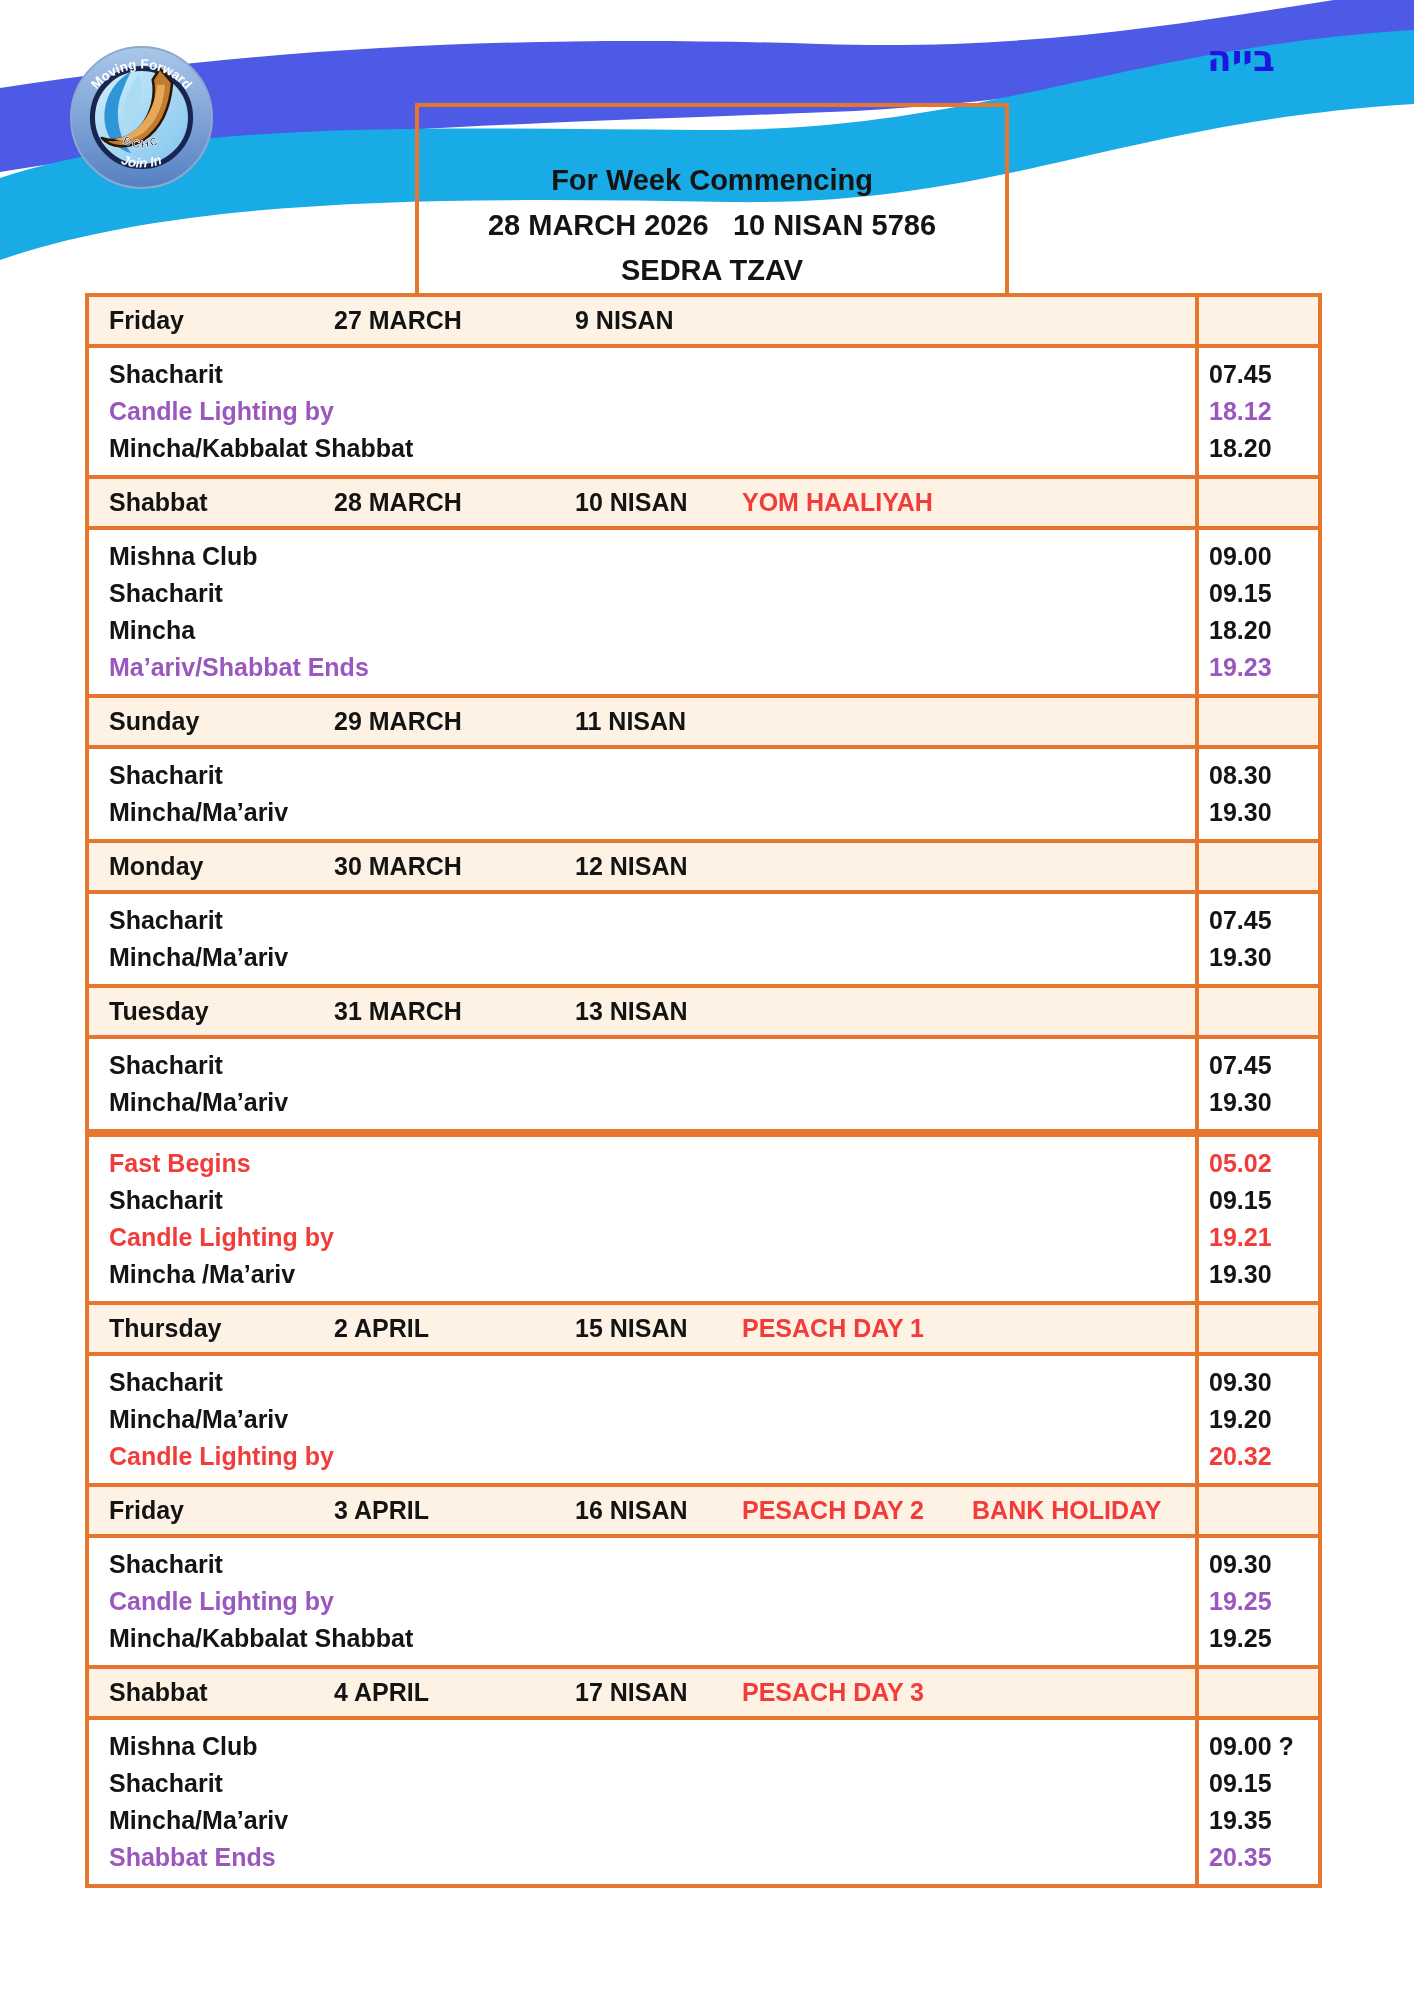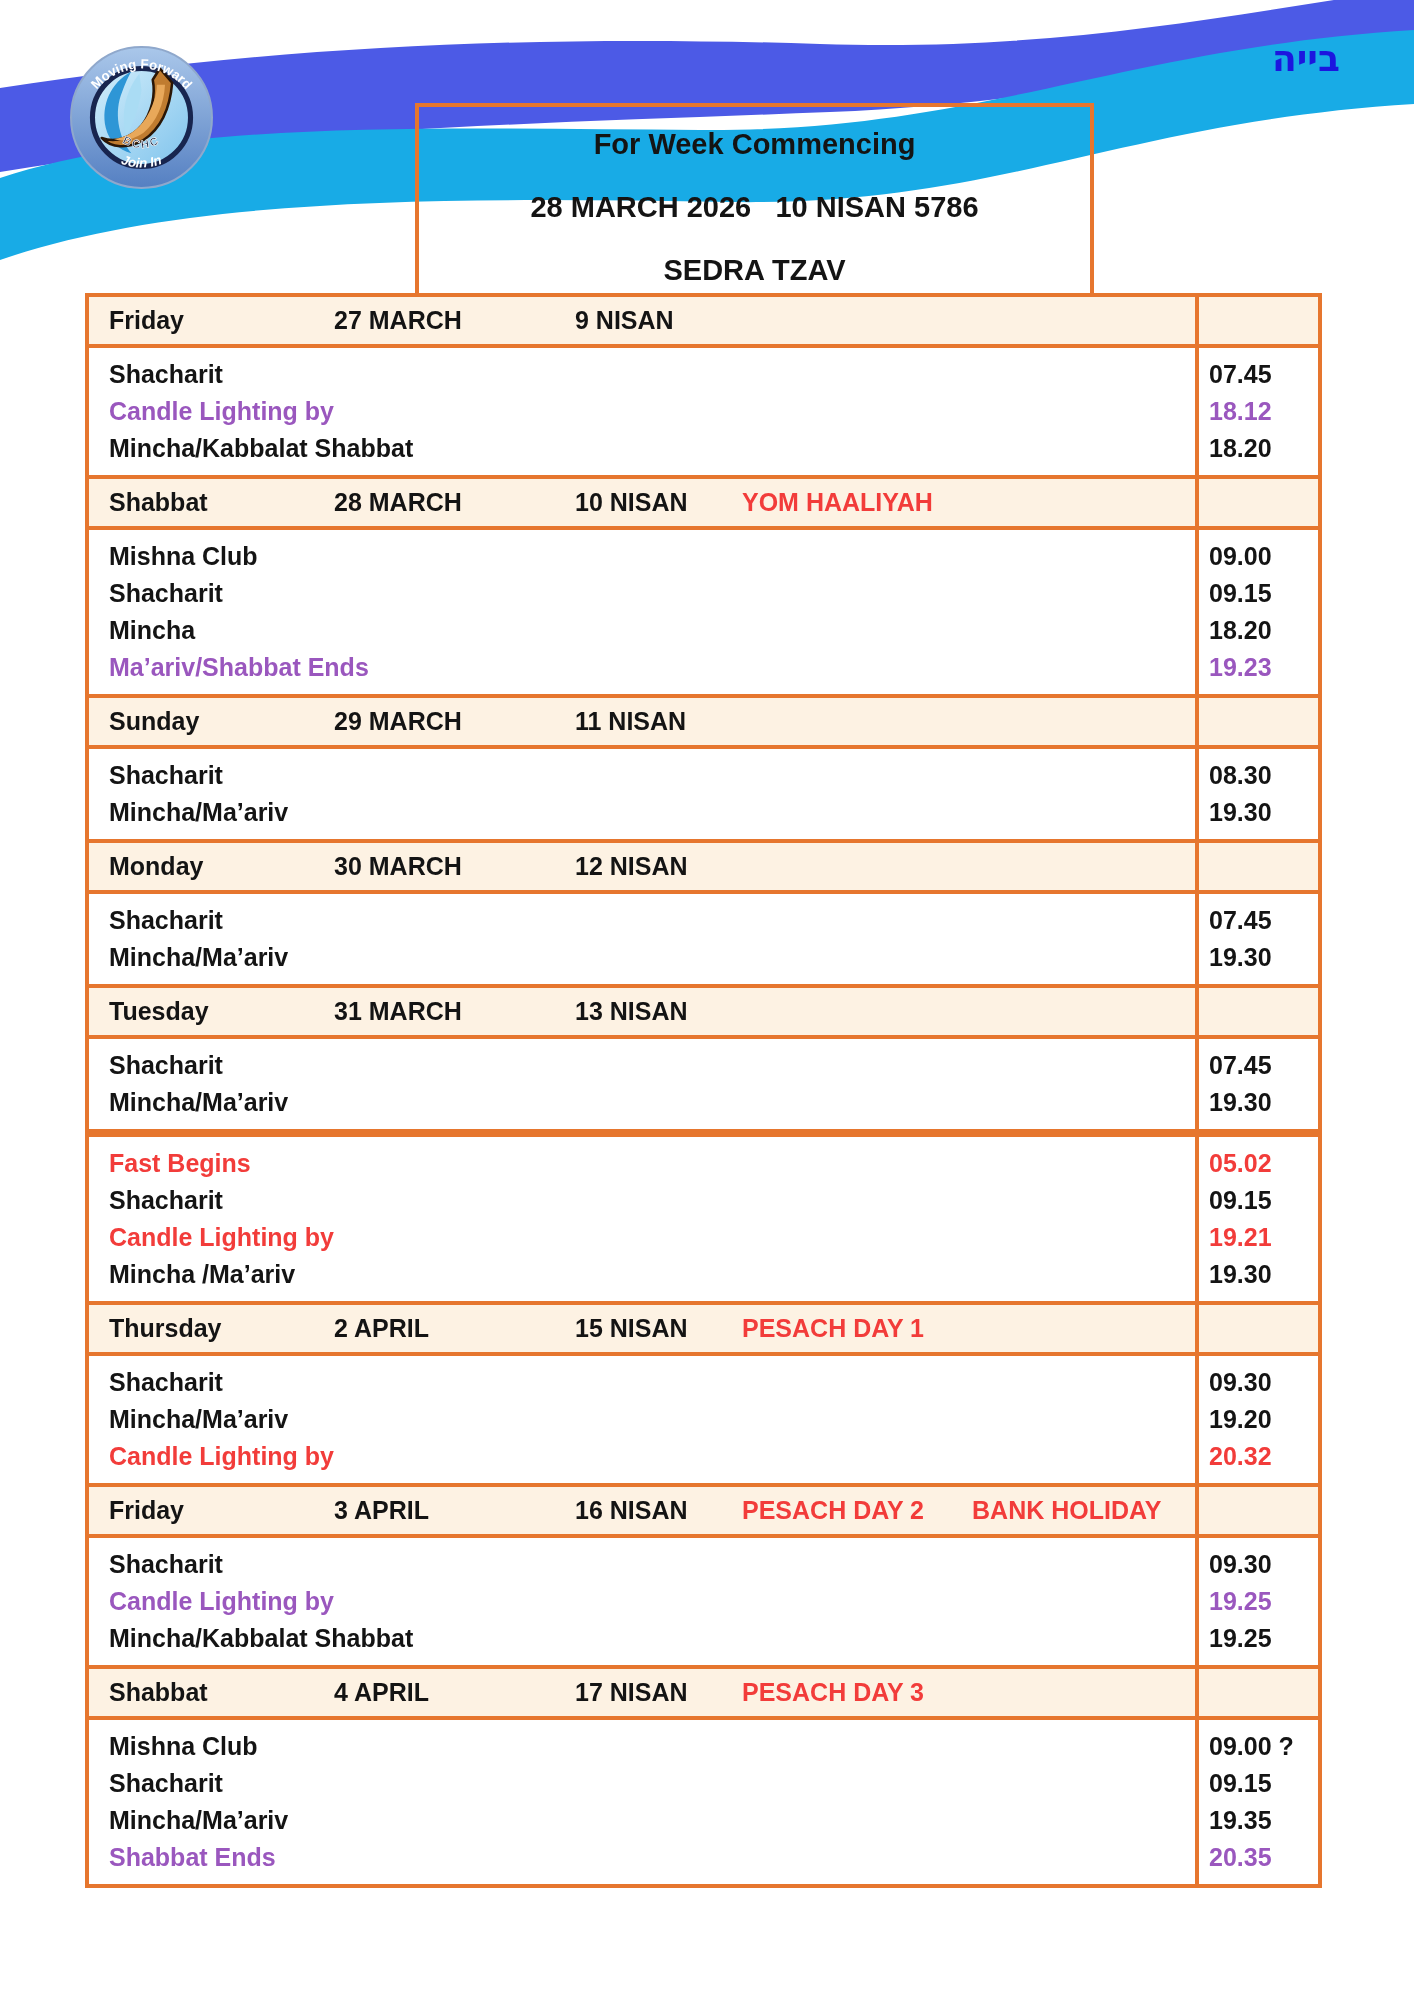--- a/index.html
+++ b/index.html
@@ -6,28 +6,28 @@
   body{
     width:1414px;height:2000px;position:relative;background:#ffffff;
     font-family:"Liberation Sans","DejaVu Sans",sans-serif;overflow:hidden;
   }
   
   .waves{position:absolute;left:0;top:0;width:1414px;height:300px;z-index:0;}
   
   .logo{position:absolute;left:70px;top:46px;width:143px;height:143px;z-index:3;}
   
   .hebrew{
-    position:absolute;left:1272px;top:38px;z-index:3;
+    position:absolute;left:1207px;top:38px;z-index:3;
     font-family:"DejaVu Sans",sans-serif;font-size:36px;font-weight:bold;color:#1c16df;
   }
   
   .title-box{
-    position:absolute;left:415px;top:103px;width:679px;height:194px;box-sizing:border-box;
+    position:absolute;left:415px;top:103px;width:594px;height:194px;box-sizing:border-box;
     border:4px solid #e6762e;z-index:2;background:transparent;
-    display:flex;flex-direction:column;justify-content:space-between;
+    display:flex;flex-direction:column;justify-content:flex-end;
     padding-top:15px;text-align:center;
   }
   .title-line{
     font-size:29px;font-weight:700;color:#141414;line-height:45px;white-space:pre-wrap;
   }
   
   .sched{
     position:absolute;left:85px;top:293px;width:1237px;box-sizing:border-box;z-index:2;
     border-left:4px solid #e6762e;border-right:4px solid #e6762e;border-bottom:4px solid #e6762e;
     background:#ffffff;

